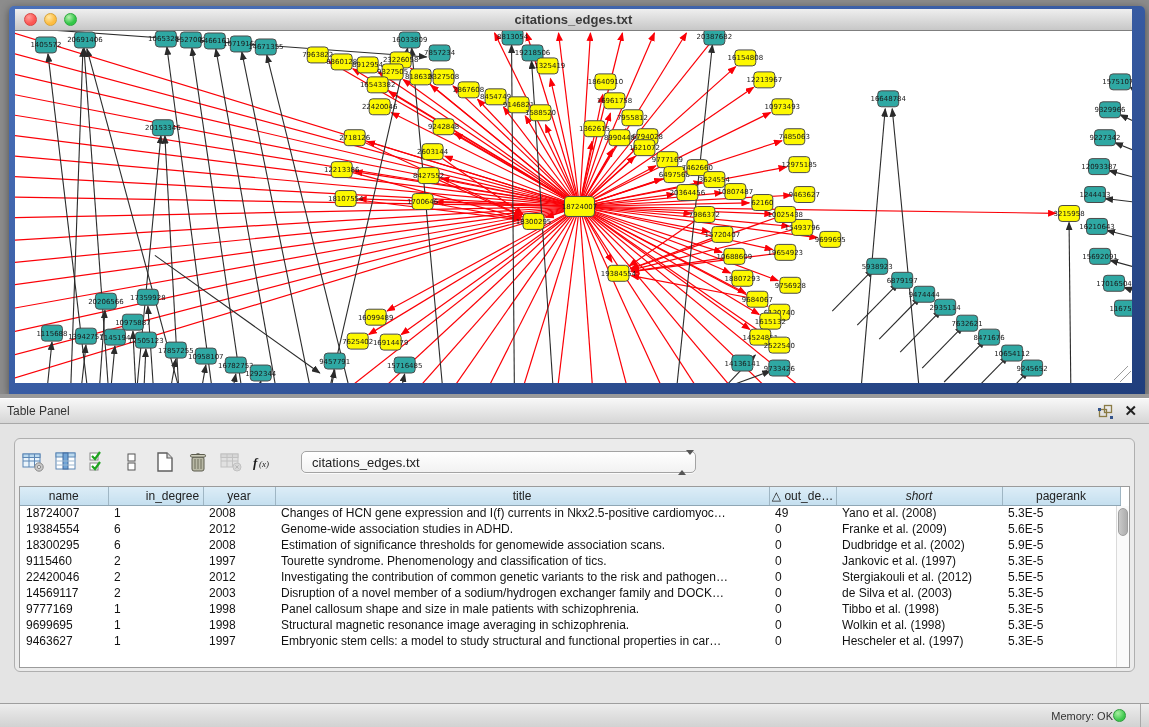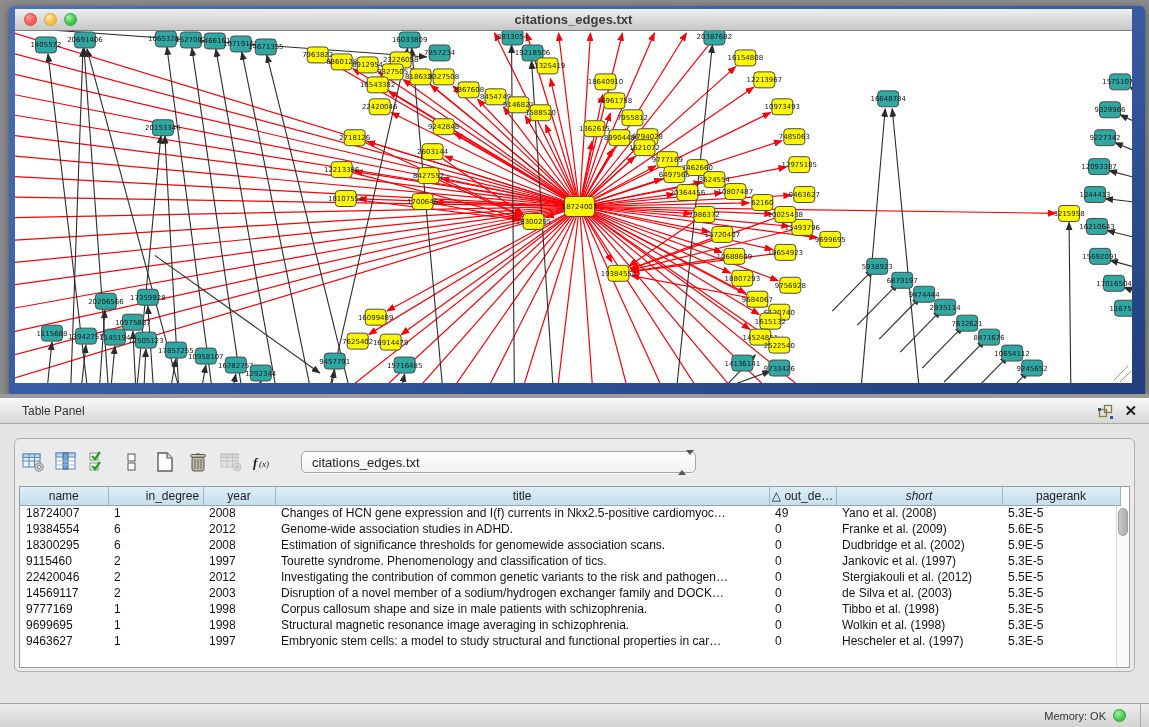--- a/index.html
+++ b/index.html
@@ -21,21 +21,21 @@
   .win-title { width:100%; text-align:center; font-size:13px; font-weight:bold; color:#3A3A3A; }
   .graph-area { flex:1; background:#FFFFFF; position:relative; overflow:hidden; }
   .graph-area svg { position:absolute; left:0; top:0; width:100%; height:100%; }
 
   
   .panel-gap { position:absolute; left:0; top:394px; width:1149px; height:4px; background:#9A9A9A; }
   .table-panel { position:absolute; left:0; top:398px; width:1149px; height:305px; background:#E4E4E4; }
   .panel-header { position:absolute; left:0; top:0; width:100%; height:26px;
     background:linear-gradient(#F7F7F7,#D6D6D6); border-top:1px solid #FFFFFF; border-bottom:1px solid #A8A8A8;
     display:flex; align-items:center; }
-  .panel-title { font-size:12px; color:#333; padding-left:22px; }
+  .panel-title { font-size:12px; color:#333; padding-left:7px; }
   .panel-header .spacer { flex:1; }
   .hdr-icon { width:18px; height:16px; margin-right:10px; cursor:default; display:flex; align-items:center; justify-content:center; }
   .close-x { font-size:15px; font-weight:bold; color:#222; margin-right:12px; line-height:14px; }
 
   .panel-container { position:absolute; left:14px; top:40px; width:1121px; height:234px;
     background:#EBEBEB; border:1px solid #AFAFAF; border-radius:6px; }
   .toolbar { position:absolute; left:4px; top:8px; height:30px; display:flex; align-items:center; }
   .tool-btn { width:28px; height:26px; margin-right:5px; display:flex; align-items:center; justify-content:center; }
   .tool-btn.disabled { opacity:.45; }
   .combo { margin-left:18px; width:395px; height:22px; background:linear-gradient(#FFFFFF,#F2F2F2);
@@ -60,21 +60,21 @@
   .segmented { display:flex; border:1px solid #9E9E9E; border-radius:5px; overflow:hidden; background:#FFFFFF;
     box-shadow:0 1px 1px rgba(0,0,0,.15); height:21px; }
   .segment { font-size:13px; padding:2px 14px 0; color:#1A1A1A; border-right:1px solid #ABABAB; }
   .segment:last-child { border-right:none; }
   .segment.selected { background:linear-gradient(#9A9A9A,#858585); color:#F2F2F2; }
 
   
   .statusbar { position:absolute; left:0; top:703px; width:1149px; height:24px;
     background:linear-gradient(#EDEDED,#D2D2D2); border-top:1px solid #9E9E9E;
     display:flex; align-items:center; justify-content:flex-end; }
-  .mem-label { font-size:11px; color:#333; margin-right:7px; }
+  .mem-label { font-size:11px; color:#333; }
   .mem-dot { width:13px; height:13px; border-radius:50%;
     background:radial-gradient(circle at 35% 30%,#A6EFA0,#3DC84D 65%); border:1px solid #2E9A3C; margin-right:14px; }
   .status-divider { width:1px; height:100%; background:#A8A8A8; margin-right:8px; }
 </style>
 </head>
 <body>
 
 <div class="net-window">
   <div class="net-inner">
     <div class="titlebar">
@@ -634,21 +634,21 @@
               <td>2003</td>
               <td>Disruption of a novel member of a sodium/hydrogen exchanger family and DOCK…</td>
               <td>0</td>
               <td>de Silva et al. (2003)</td>
               <td>5.3E-5</td>
             </tr>
             <tr>
               <td>9777169</td>
               <td>1</td>
               <td>1998</td>
-              <td>Corpus callosum shape and size in male patients with schizophrenia.</td>
+              <td>Panel callosum shape and size in male patients with schizophrenia.</td>
               <td>0</td>
               <td>Tibbo et al. (1998)</td>
               <td>5.3E-5</td>
             </tr>
             <tr>
               <td>9699695</td>
               <td>1</td>
               <td>1998</td>
               <td>Structural magnetic resonance image averaging in schizophrenia.</td>
               <td>0</td>

